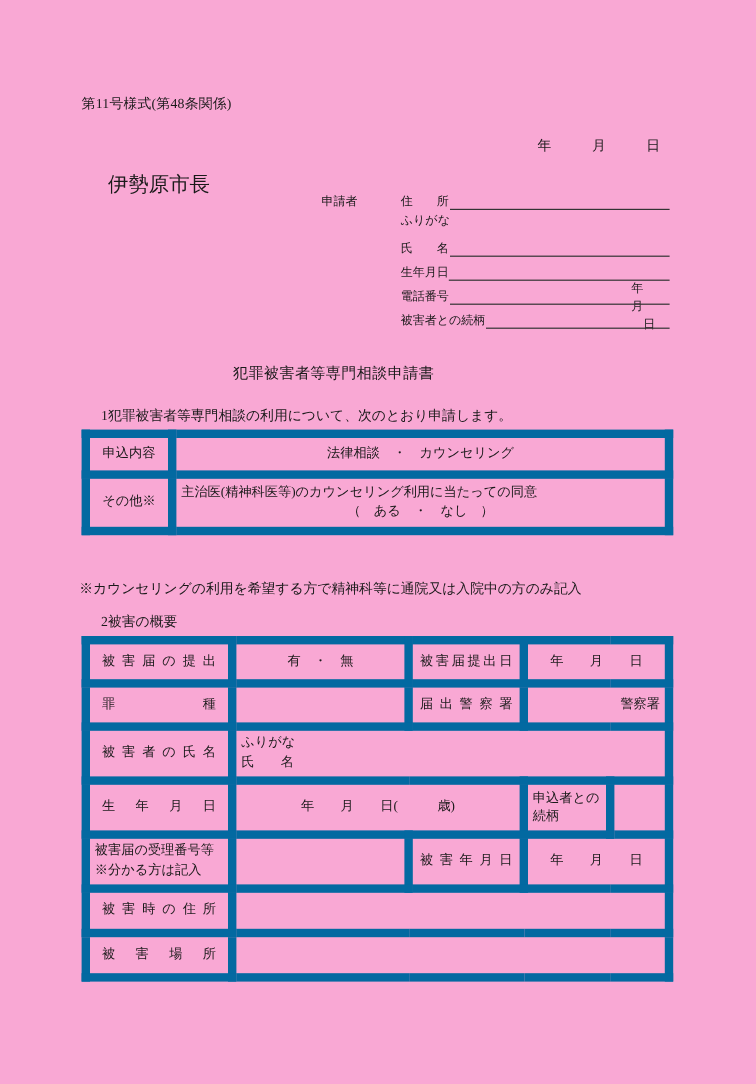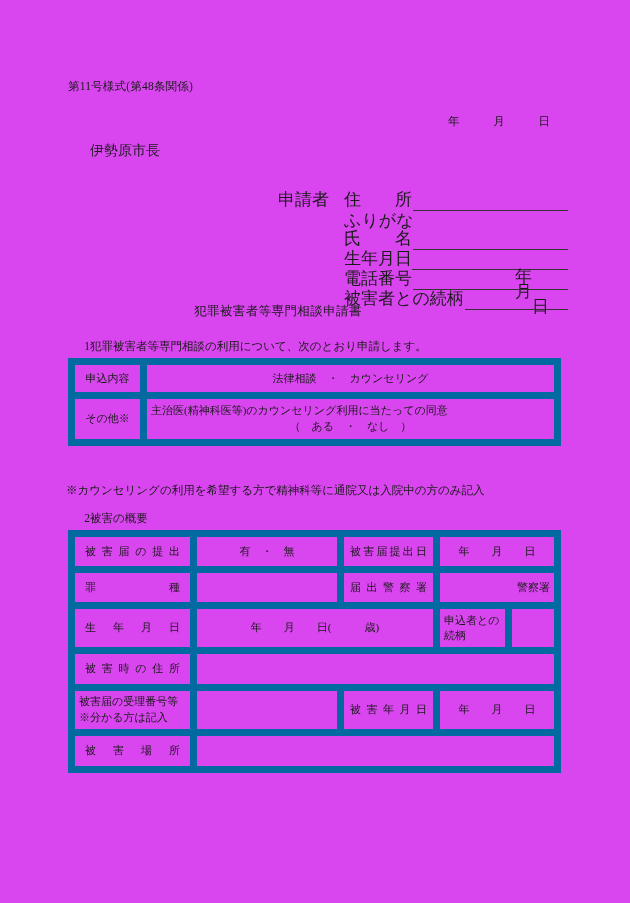--- a/index.html
+++ b/index.html
@@ -13,21 +13,21 @@
     position: relative;
     font-family: "Liberation Serif", "DejaVu Serif", serif;
     color: #1a1a1a;
     -webkit-font-smoothing: antialiased;
   }
   .page {
     position: absolute;
     left: 0; top: 0;
     width: 630px;
     height: 903px;
-    background: #d946ef;
+    background: #f9a8d4;
     overflow: hidden;
   }
 
   
   .form-code {
     position: absolute;
     left: 68px;
     top: 79px;
     font-size: 11.5px;
     letter-spacing: 0.2px;
@@ -40,32 +40,31 @@
     font-size: 11.5px;
     white-space: nowrap;
   }
   .date-line span { display: inline-block; }
   .date-line .gap { width: 28px; }
 
   .addressee {
     position: absolute;
     left: 90px;
     top: 142px;
-    font-size: 14px;
+    font-size: 17px;
     white-space: nowrap;
   }
 
   
   .applicant {
     position: absolute;
-    left: 278px;
+    left: 268px;
     top: 155px;
-    font-size: 17px;
+    font-size: 10px;
     width: 290px;
-    margin-top: 36px;
   }
   .app-row {
     display: flex;
     align-items: flex-end;
     height: 20px;
     white-space: nowrap;
   }
   .app-tag {
     width: 66px;
     flex: 0 0 66px;
@@ -287,45 +286,54 @@
             <span class="spread">罪種</span>
           </td>
         <td></td>
         <td class="c-lab">
             <span class="spread-narrow">届出警察署</span>
           </td>
         <td class="right-in" colspan="2">警察署</td>
       </tr>
       <tr>
         <td class="c-lab" style="height:38px">
+            <span class="spread">被害者の氏名</span>
+          </td>
+        <td class="two-line pad-l" colspan="4">
+          <div>ふりがな</div>
+          <div>氏　　名</div>
+        </td>
+      </tr>
+      <tr>
+        <td class="c-lab" style="height:38px">
             <span class="spread">生年月日</span>
           </td>
         <td class="c-center" colspan="2">年　　月　　日(　　　歳)</td>
         <td class="pad-l" style="line-height:1.4">申込者との続柄</td>
         <td></td>
-      </tr>
-      <tr>
-        <td class="c-lab" style="height:30px">
-            <span class="spread">被害時の住所</span>
-          </td>
-        <td colspan="4"></td>
       </tr>
       <tr>
         <td class="pad-l" style="height:38px; line-height:1.45">
           <div>被害届の受理番号等</div>
           <div>※分かる方は記入</div>
         </td>
         <td></td>
         <td class="c-lab">
             <span class="spread-narrow">被害年月日</span>
           </td>
         <td class="c-center" colspan="2">年　　月　　日</td>
       </tr>
       <tr>
         <td class="c-lab" style="height:30px">
+            <span class="spread">被害時の住所</span>
+          </td>
+        <td colspan="4"></td>
+      </tr>
+      <tr>
+        <td class="c-lab" style="height:30px">
             <span class="spread">被害場所</span>
           </td>
         <td colspan="4"></td>
       </tr>
     </tbody>
   </table>
 
 </div>
 
 </body></html>

